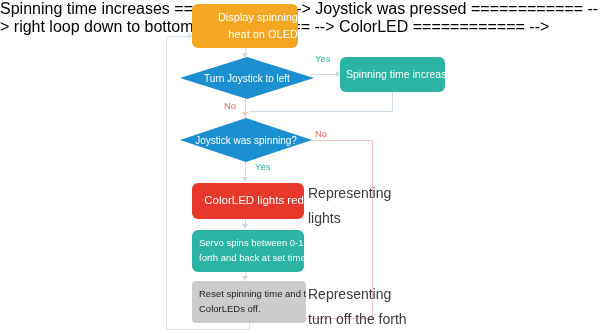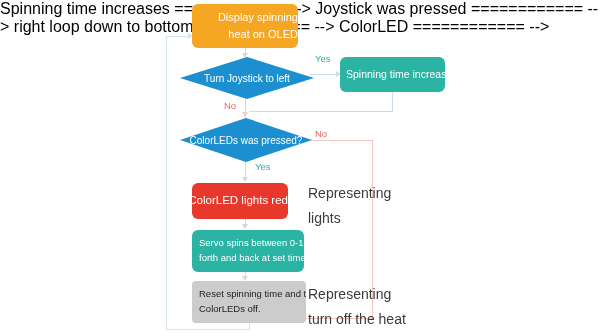--- a/index.html
+++ b/index.html
@@ -87,21 +87,21 @@
     background: #2bb3a3;
     font-size: 10.5px;
     align-items: flex-start;
     padding-left: 6px;
     overflow: hidden;
   }
   .n-increase .ln { text-align: left; }
 
   .n-colorled {
     left: 192px; top: 183px;
-    width: 96px; height: 36px;
+    width: 112px; height: 36px;
     background: #e8382c;
     font-size: 11.5px;
   }
 
   .n-servo {
     left: 192px; top: 230px;
     width: 112px; height: 42px;
     background: #2bb3a3;
     font-size: 9.5px;
     align-items: flex-start;
@@ -235,21 +235,21 @@
     <div class="dshape"></div>
     <span class="dlabel">Turn Joystick to left</span>
   </div>
 
   <div class="node box n-increase">
     <span class="ln">Spinning time increases 1</span>
   </div>
 
   <div class="diamond d-press">
     <div class="dshape"></div>
-    <span class="dlabel">ColorLEDs was pressed?</span>
+    <span class="dlabel">Joystick was spinning?</span>
   </div>
 
   <div class="node box n-colorled">
     <span class="ln">ColorLED lights red</span>
   </div>
 
   <div class="node box n-servo">
     <span class="ln">Servo spins between 0-180°</span>
     <span class="ln">forth and back at set time.</span>
   </div>
@@ -268,16 +268,16 @@
 
   
 
   <div class="annot an-heating">
     <div>Representing</div>
     <div>lights</div>
   </div>
 
   <div class="annot an-heat">
     <div>Representing</div>
-    <div>turn off the heat</div>
+    <div>turn off the forth</div>
   </div>
 
 </div>
 
 </body></html>

